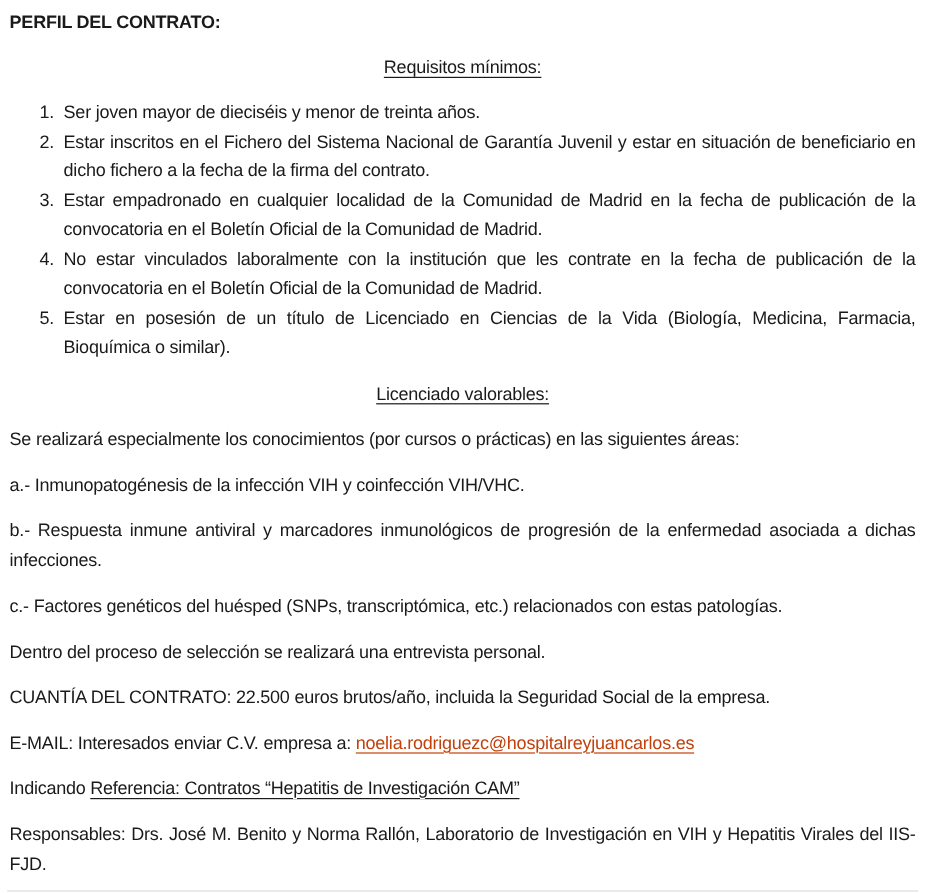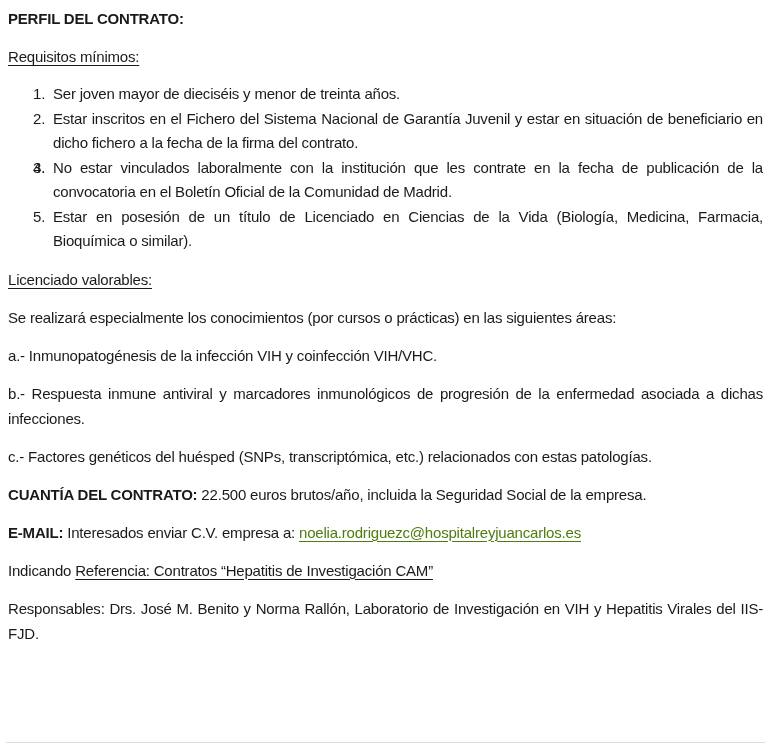--- a/index.html
+++ b/index.html
@@ -24,47 +24,47 @@
   .para {
     margin: 0 0 13px 0;
     line-height: 25px;
     text-align: justify;
   }
   .title {
     font-weight: bold;
     text-align: left;
   }
   .section-heading {
-    text-align: left;
+    text-align: center;
   }
   .u {
     text-decoration: underline;
     text-underline-offset: 3px;
     text-decoration-thickness: 1px;
   }
   .bold {
-    font-weight: bold;
+    font-weight: normal;
     margin-top: 38px;
   }
   .num-list {
     margin: 0 0 13px 0;
   }
   .num-item {
     position: relative;
     padding-left: 45px;  
     line-height: 24.5px;
     text-align: justify;
   }
   .num-item .num {
     position: absolute;
     left: 25px;          
     top: 0;
   }
   .email-link {
-    color: #4d7c0f;
+    color: #c2410c;
     text-decoration: underline;
     text-underline-offset: 3px;
     text-decoration-thickness: 1px;
     cursor: pointer;
   }
   .footer-rule {
     position: absolute;
     left: 6px;
     right: 6px;
     bottom: 1px;
@@ -84,20 +84,21 @@
     <div class="num-item">
       <span class="num">1.</span>
       <span>Ser joven mayor de dieciséis y menor de treinta años.</span>
     </div>
     <div class="num-item">
       <span class="num">2.</span>
       <span>Estar inscritos en el Fichero del Sistema Nacional de Garantía Juvenil y estar en situación de beneficiario en dicho fichero a la fecha de la firma del contrato.</span>
     </div>
     <div class="num-item">
       <span class="num">3.</span>
+      <span>Estar empadronado en cualquier localidad de la Comunidad de Madrid en la fecha de publicación de la convocatoria en el Boletín Oficial de la Comunidad de Madrid.</span>
     </div>
     <div class="num-item">
       <span class="num">4.</span>
       <span>No estar vinculados laboralmente con la institución que les contrate en la fecha de publicación de la convocatoria en el Boletín Oficial de la Comunidad de Madrid.</span>
     </div>
     <div class="num-item">
       <span class="num">5.</span>
       <span>Estar en posesión de un título de Licenciado en Ciencias de la Vida (Biología, Medicina, Farmacia, Bioquímica o similar).</span>
     </div>
   </div>
@@ -105,20 +106,21 @@
   <p class="para section-heading"><span class="u">Licenciado valorables:</span></p>
 
   <p class="para">Se realizará especialmente los conocimientos (por cursos o prácticas) en las siguientes áreas:</p>
 
   <p class="para">a.- Inmunopatogénesis de la infección VIH y coinfección VIH/VHC.</p>
 
   <p class="para">b.- Respuesta inmune antiviral y marcadores inmunológicos de progresión de la enfermedad asociada a dichas infecciones.</p>
 
   <p class="para">c.- Factores genéticos del huésped (SNPs, transcriptómica, etc.) relacionados con estas patologías.</p>
 
+  <p class="para">Dentro del proceso de selección se realizará una entrevista personal.</p>
 
   <p class="para"><span class="bold">CUANTÍA DEL CONTRATO:</span><span> 22.500 euros brutos/año, incluida la Seguridad Social de la empresa.</span></p>
 
   <p class="para"><span class="bold">E-MAIL:</span><span> Interesados enviar C.V. empresa a: </span><span class="email-link">noelia.rodriguezc@hospitalreyjuancarlos.es</span></p>
 
   <p class="para"><span>Indicando </span><span class="u">Referencia: Contratos “Hepatitis de Investigación CAM”</span></p>
 
   <p class="para">Responsables: Drs. José M. Benito y Norma Rallón, Laboratorio de Investigación en VIH y Hepatitis Virales del IIS-FJD.</p>
 
 </div>

